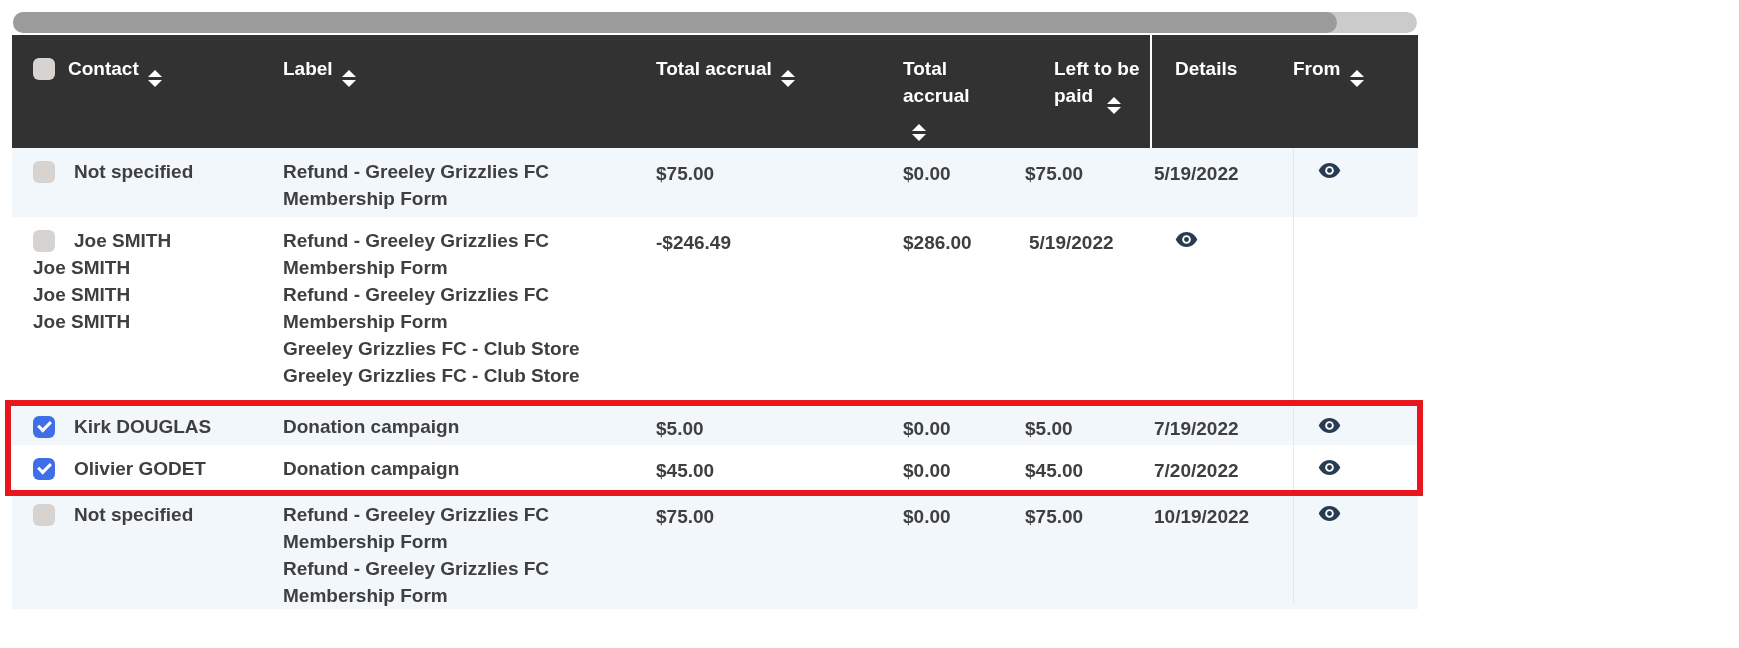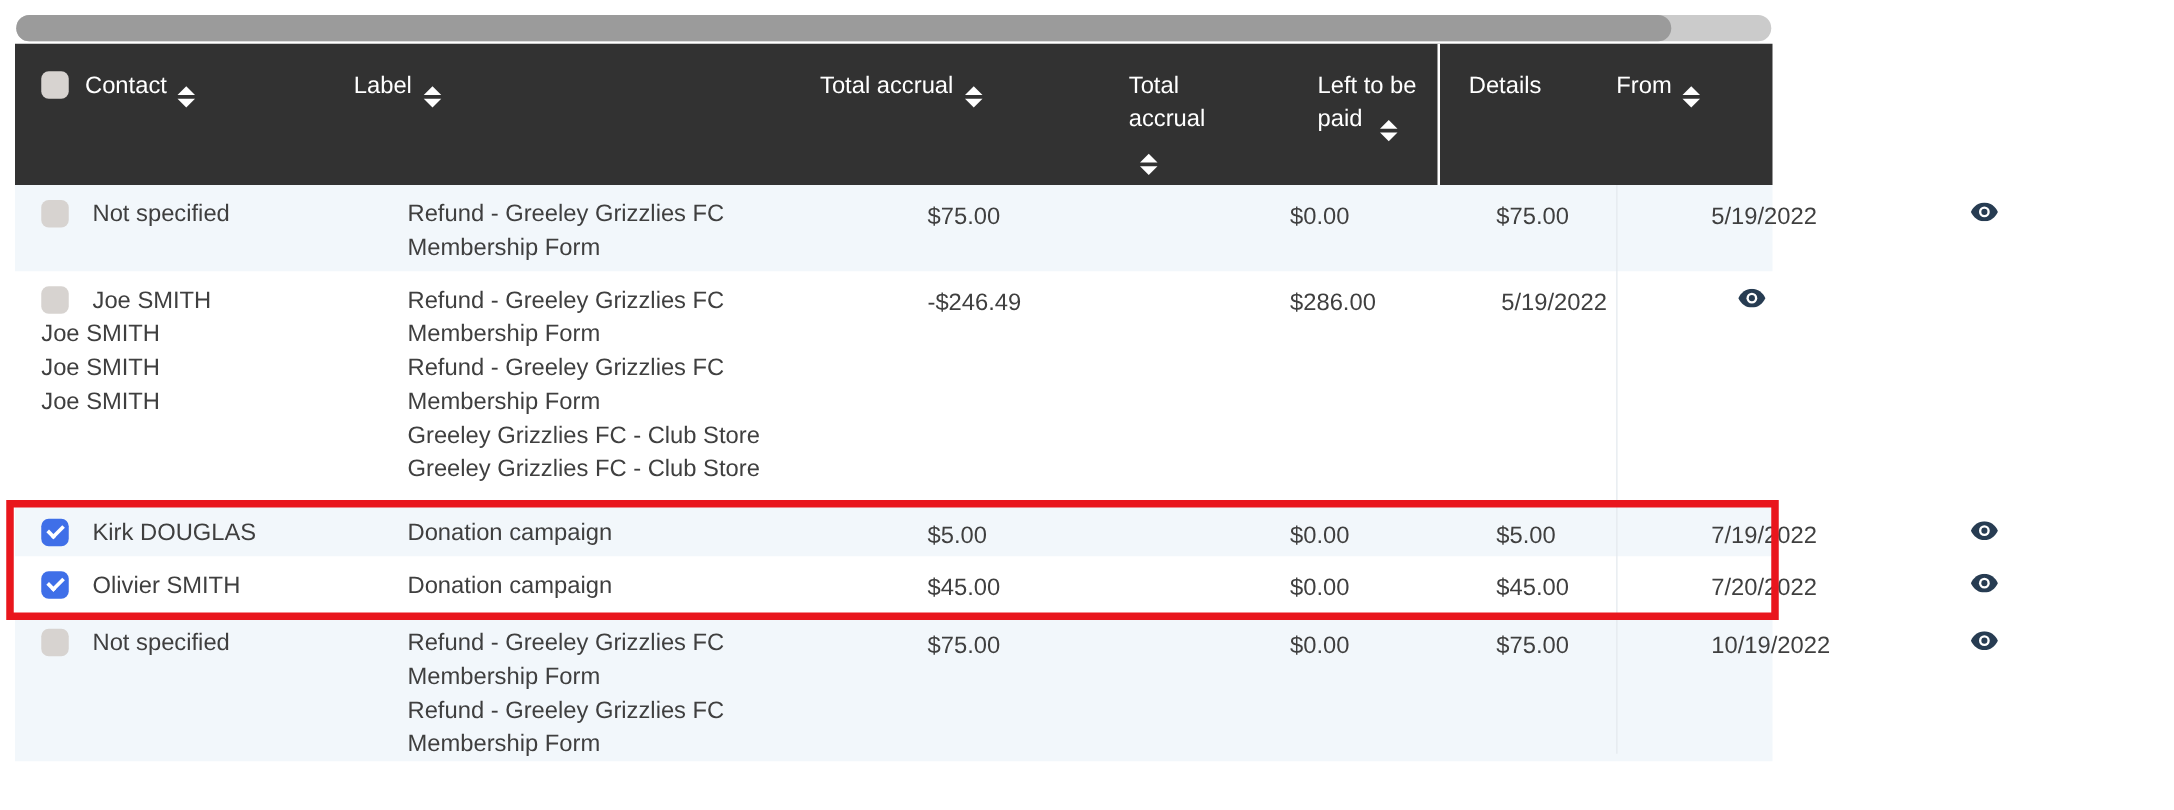--- a/index.html
+++ b/index.html
@@ -6,39 +6,39 @@
   body{width:1739px;height:648px;position:relative;overflow:hidden;
        font-family:"Liberation Sans", sans-serif;color:#3f3f3f;}
 
   
   .hscroll{position:absolute;left:13px;top:12px;width:1404px;height:21px;
            background:#cbcbcb;border-radius:11px;}
   .hscroll-thumb{position:absolute;left:0;top:0;width:1324px;height:21px;
            background:#9b9b9b;border-radius:11px;}
 
   
-  .tablewrap{position:absolute;left:12px;top:35px;width:1406px;}
+  .tablewrap{position:absolute;left:12px;top:35px;width:1406px;font-weight:bold;}
   .grid{display:grid;grid-template-columns:271px 373px 247px 122px 125px 143px 125px;}
 
   .thead{background:#323232;color:#ffffff;height:113px;box-sizing:border-box;}
   .th{padding-top:20px;font-size:19px;line-height:27px;box-sizing:border-box;}
   .th .hwrap{display:inline-block;}
   .th1{padding-left:21px;}
   .th4 .hwrap{width:88px;}
   .th5 .hwrap{width:100px;margin-left:29px;}
   .th7{border-left:2px solid #ffffff;padding-left:23px;}
 
   .sort{display:inline-flex;flex-direction:column;gap:3px;margin-left:9px;
         vertical-align:-2px;}
   .sort i{display:block;width:0;height:0;border-left:7px solid transparent;
           border-right:7px solid transparent;}
   .sort .up{border-bottom:7px solid #ffffff;}
   .sort .down{border-top:7px solid #ffffff;}
 
-  .trow{box-sizing:border-box;gap:43px;}
+  .trow{box-sizing:border-box;}
   .trow.alt{background:#f2f7fb;}
   .cell{font-size:19px;line-height:27px;padding-top:10px;box-sizing:border-box;}
   .c-contact{padding-left:21px;}
   .c-label .label-item{max-width:305px;}
   .c-amount{padding-top:12px;}
   .c-from{padding-left:4px;padding-top:12px;}
   .c-details{padding-left:25px;}
 
   
   .cb{display:inline-block;width:22px;height:22px;border-radius:6px;
@@ -174,21 +174,21 @@
         <svg width="23" height="15" viewBox="0 0 24 16">
           <path d="M12 0C7 0 2.7 3.2 0.5 8 2.7 12.8 7 16 12 16s9.3-3.2 11.5-8C21.3 3.2 17 0 12 0z" fill="#273c52"></path>
           <circle cx="12" cy="8" r="4.6" fill="#ffffff"></circle>
           <circle cx="12" cy="8" r="2.6" fill="#273c52"></circle>
         </svg>
       </span>
     </div>
   </div>
       <div class="trow grid" style="min-height: 46px;">
     <div class="cell c-contact">
-      <span class="cb checked"></span><span class="contact-first">Olivier SMITH</span>
+      <span class="cb checked"></span><span class="contact-first">Olivier GODET</span>
     </div>
     <div class="cell c-label">
           <div class="label-item">Donation campaign</div>
         </div>
     <div class="cell c-amount c-accrual">$45.00</div>
     <div class="cell c-amount c-payment">$0.00</div>
     <div class="cell c-amount c-left">$45.00</div>
     <div class="cell c-from">7/20/2022</div>
     <div class="cell c-details">
       <span class="eye">

